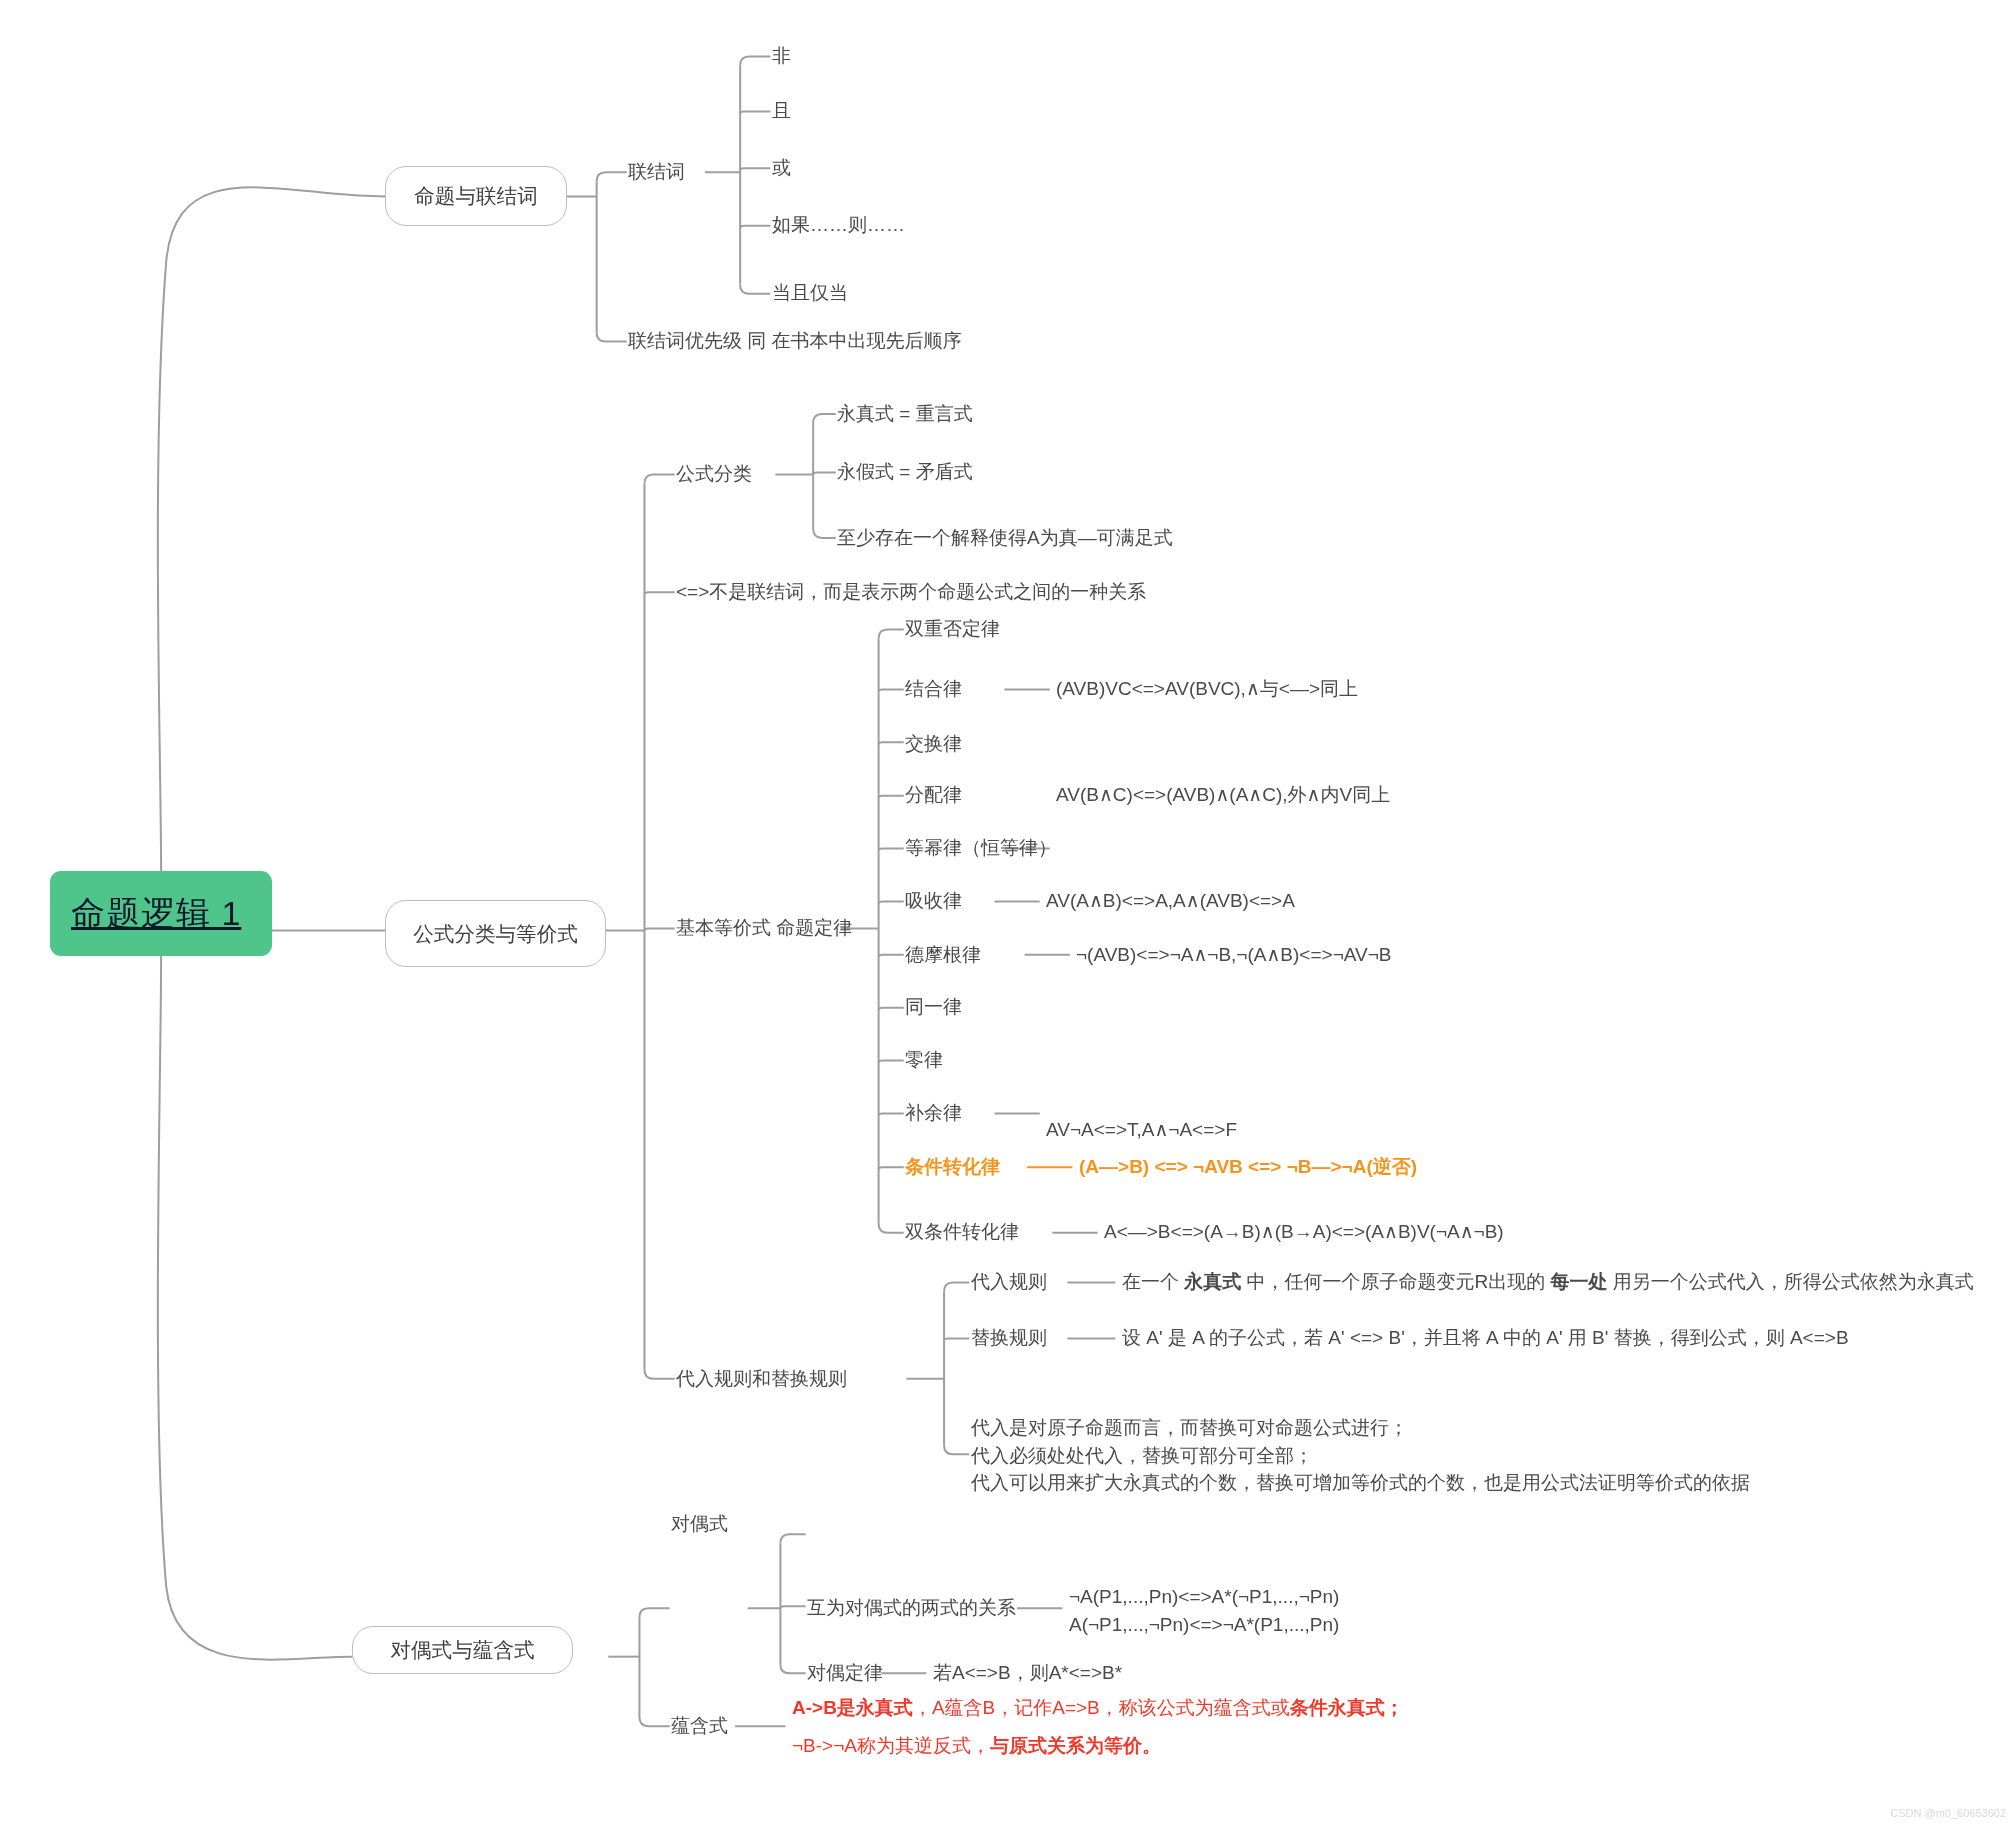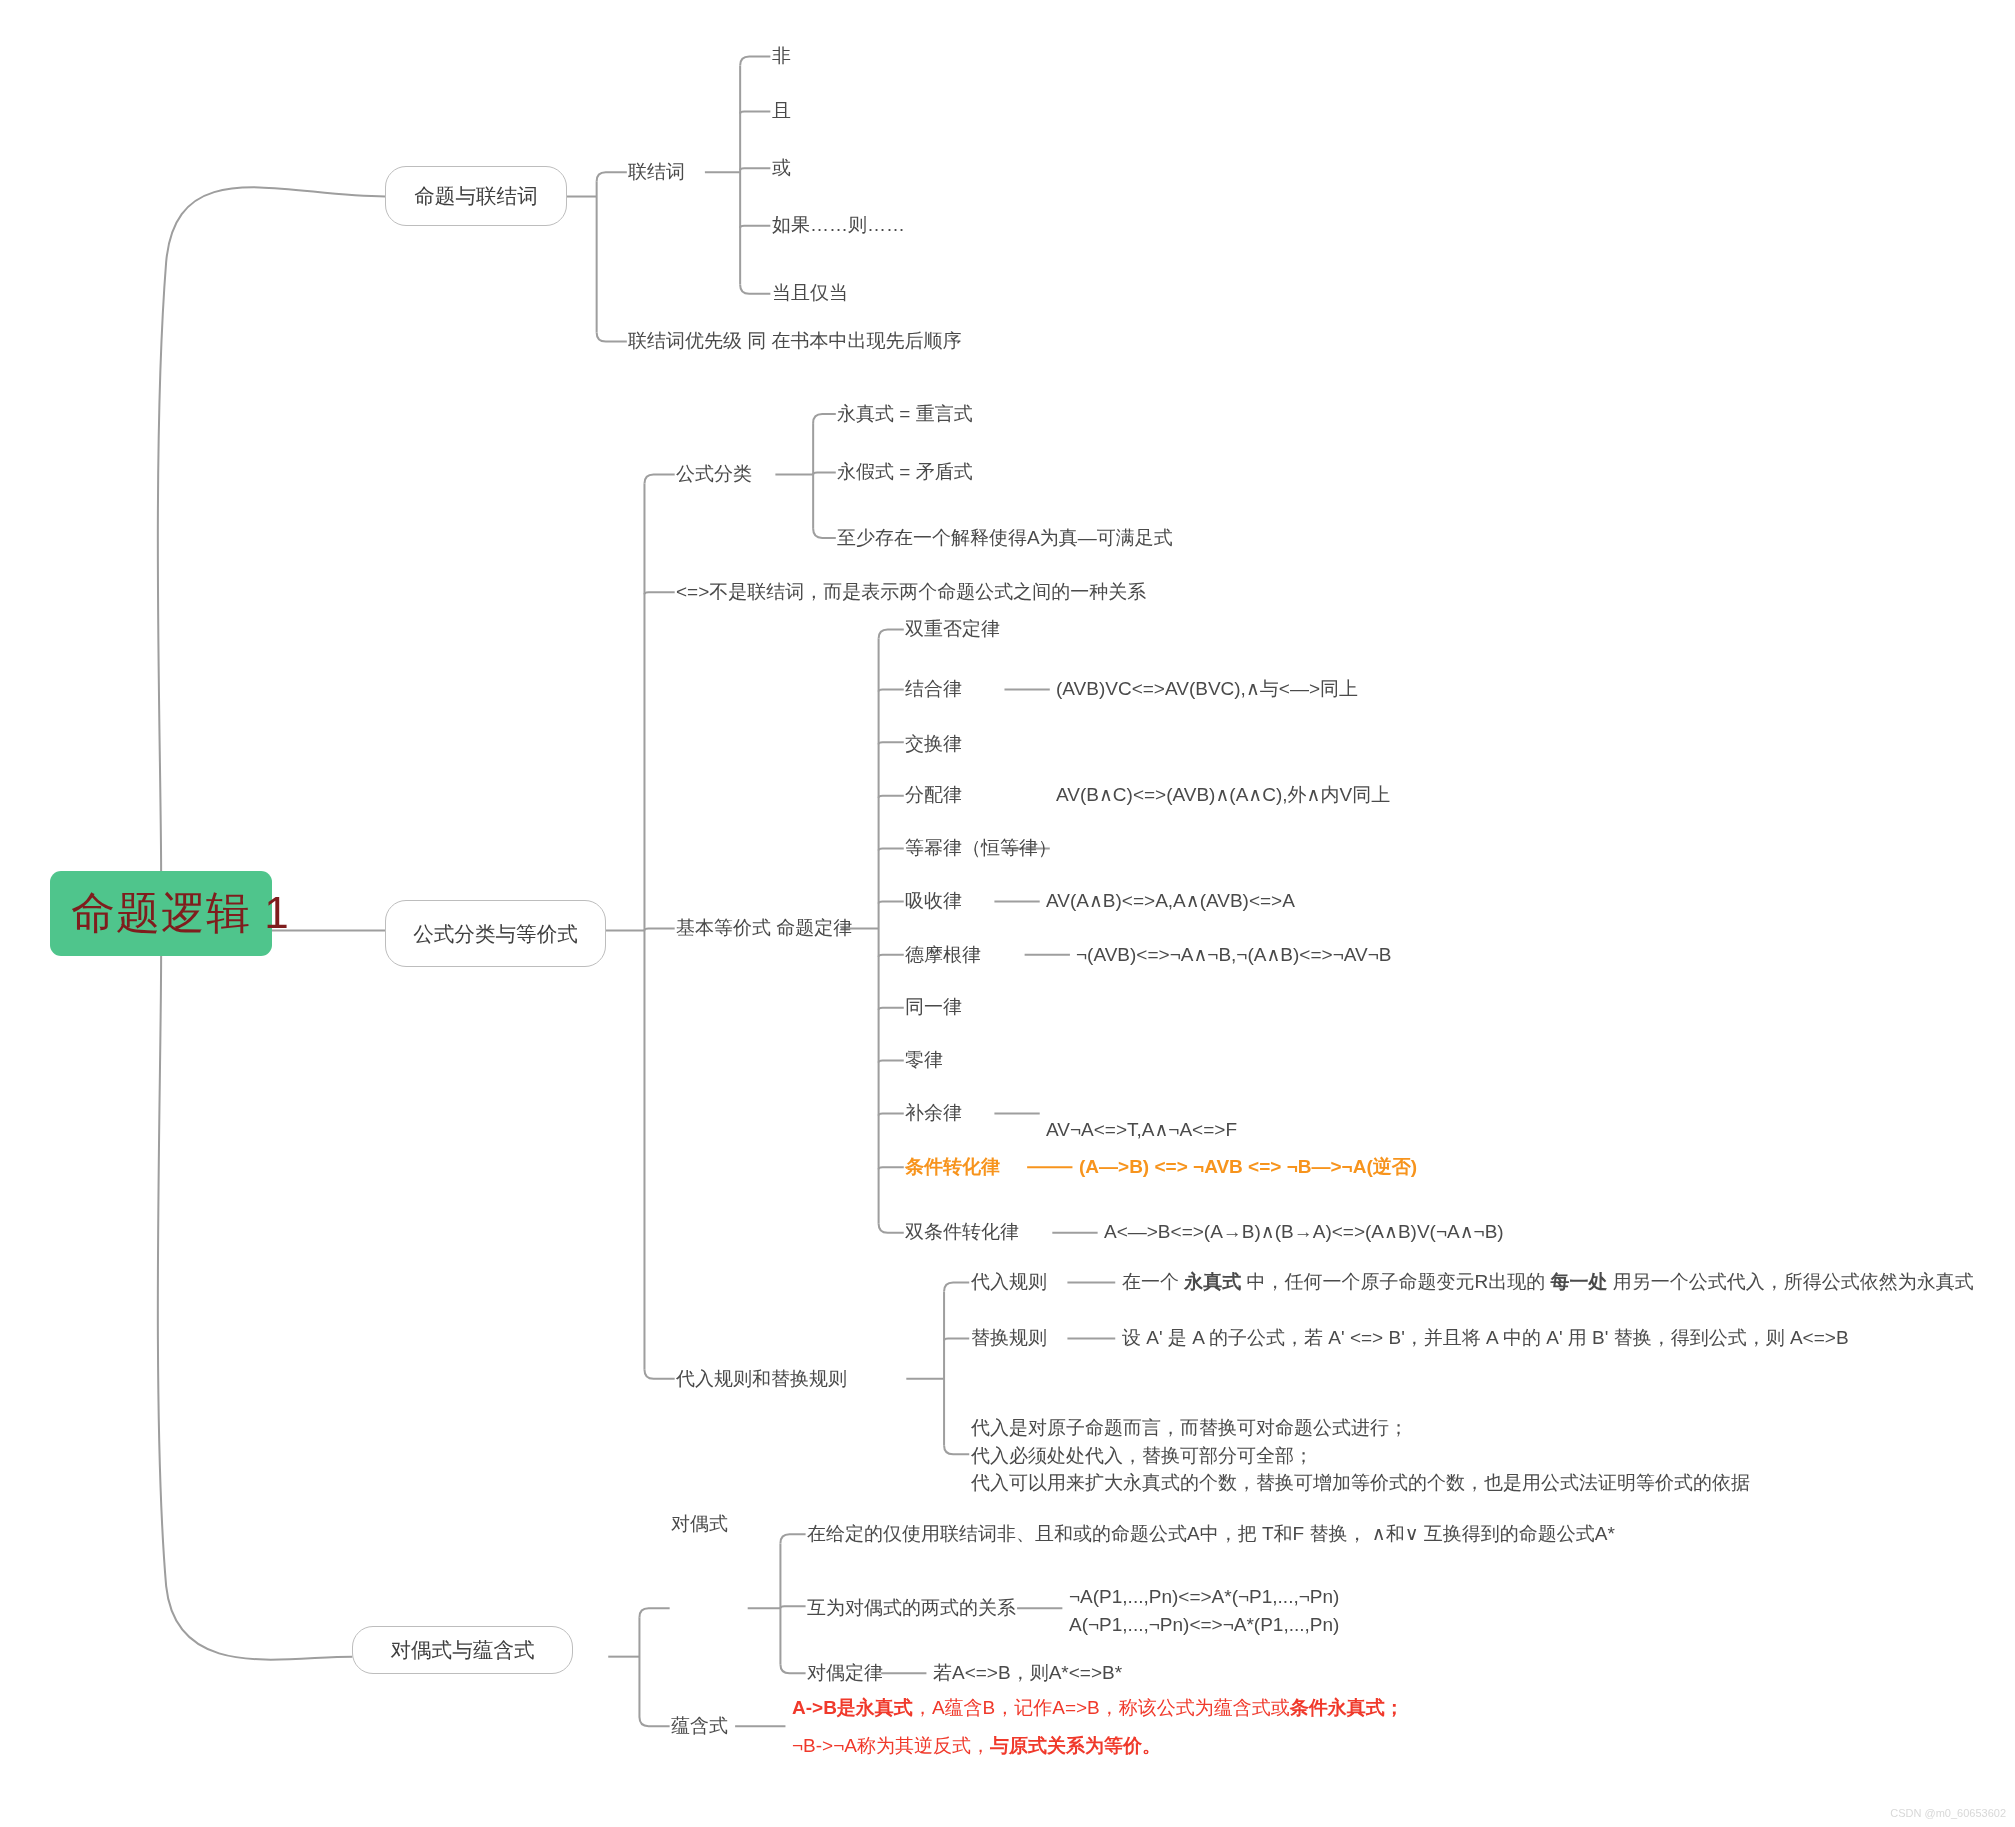--- a/index.html
+++ b/index.html
@@ -6,21 +6,21 @@
   body{font-family:"Liberation Sans","DejaVu Sans",sans-serif;}
   #canvas{position:relative;width:2015px;height:1828px;background:#ffffff;overflow:hidden;}
   svg.wires{position:absolute;left:0;top:0;width:2015px;height:1828px;pointer-events:none;}
 
   
   .root-node{
     position:absolute;left:50px;top:871px;width:222px;height:85px;
     background:#4FC58C;border-radius:11px;
     display:flex;align-items:center;padding-left:21px;box-sizing:border-box;
   }
-  .root-node span{color:#7f1d1d;font-size:44px;letter-spacing:1px;white-space:nowrap;}
+  .root-node span{color:#0f172a;font-size:34px;letter-spacing:1px;white-space:nowrap;text-decoration:underline;}
 
   
   .l1{
     position:absolute;border:1.5px solid #bdbdbd;border-radius:21px;background:#fff;
     display:flex;align-items:center;justify-content:center;box-sizing:border-box;
   }
   .l1 span{color:#3f3f3f;font-size:20.6px;white-space:nowrap;}
 
   
   .t{position:absolute;color:#4a4a4a;font-size:19px;white-space:nowrap;line-height:1.0;}
@@ -191,21 +191,20 @@
   <div class="t multi" style="left:971px;top:1414px;">代入是对原子命题而言，而替换可对命题公式进行；
 代入必须处处代入，替换可部分可全部；
 代入可以用来扩大永真式的个数，替换可增加等价式的个数，也是用公式法证明等价式的依据</div>
 
   <div class="l1" style="left:352px;top:1626px;width:221px;height:48px;">
     <span>对偶式与蕴含式</span>
   </div>
 
   <div class="t" style="left:671px;top:1514px;">对偶式</div>
 
-  <div class="t" style="left:807px;top:1524px;">在给定的仅使用联结词非、且和或的命题公式A中，把 T和F 替换， ∧和∨ 互换得到的命题公式A*</div>
 
   <div class="t" style="left:807px;top:1598px;">互为对偶式的两式的关系</div>
   <div class="t multi" style="left:1069px;top:1583px;">¬A(P1,...,Pn)&lt;=&gt;A*(¬P1,...,¬Pn)
 A(¬P1,...,¬Pn)&lt;=&gt;¬A*(P1,...,Pn)</div>
 
   <div class="t" style="left:807px;top:1663px;">对偶定律</div>
   <div class="t" style="left:933px;top:1663px;">若A&lt;=&gt;B，则A*&lt;=&gt;B*</div>
 
   <div class="t" style="left:671px;top:1716px;">蕴含式</div>
 

